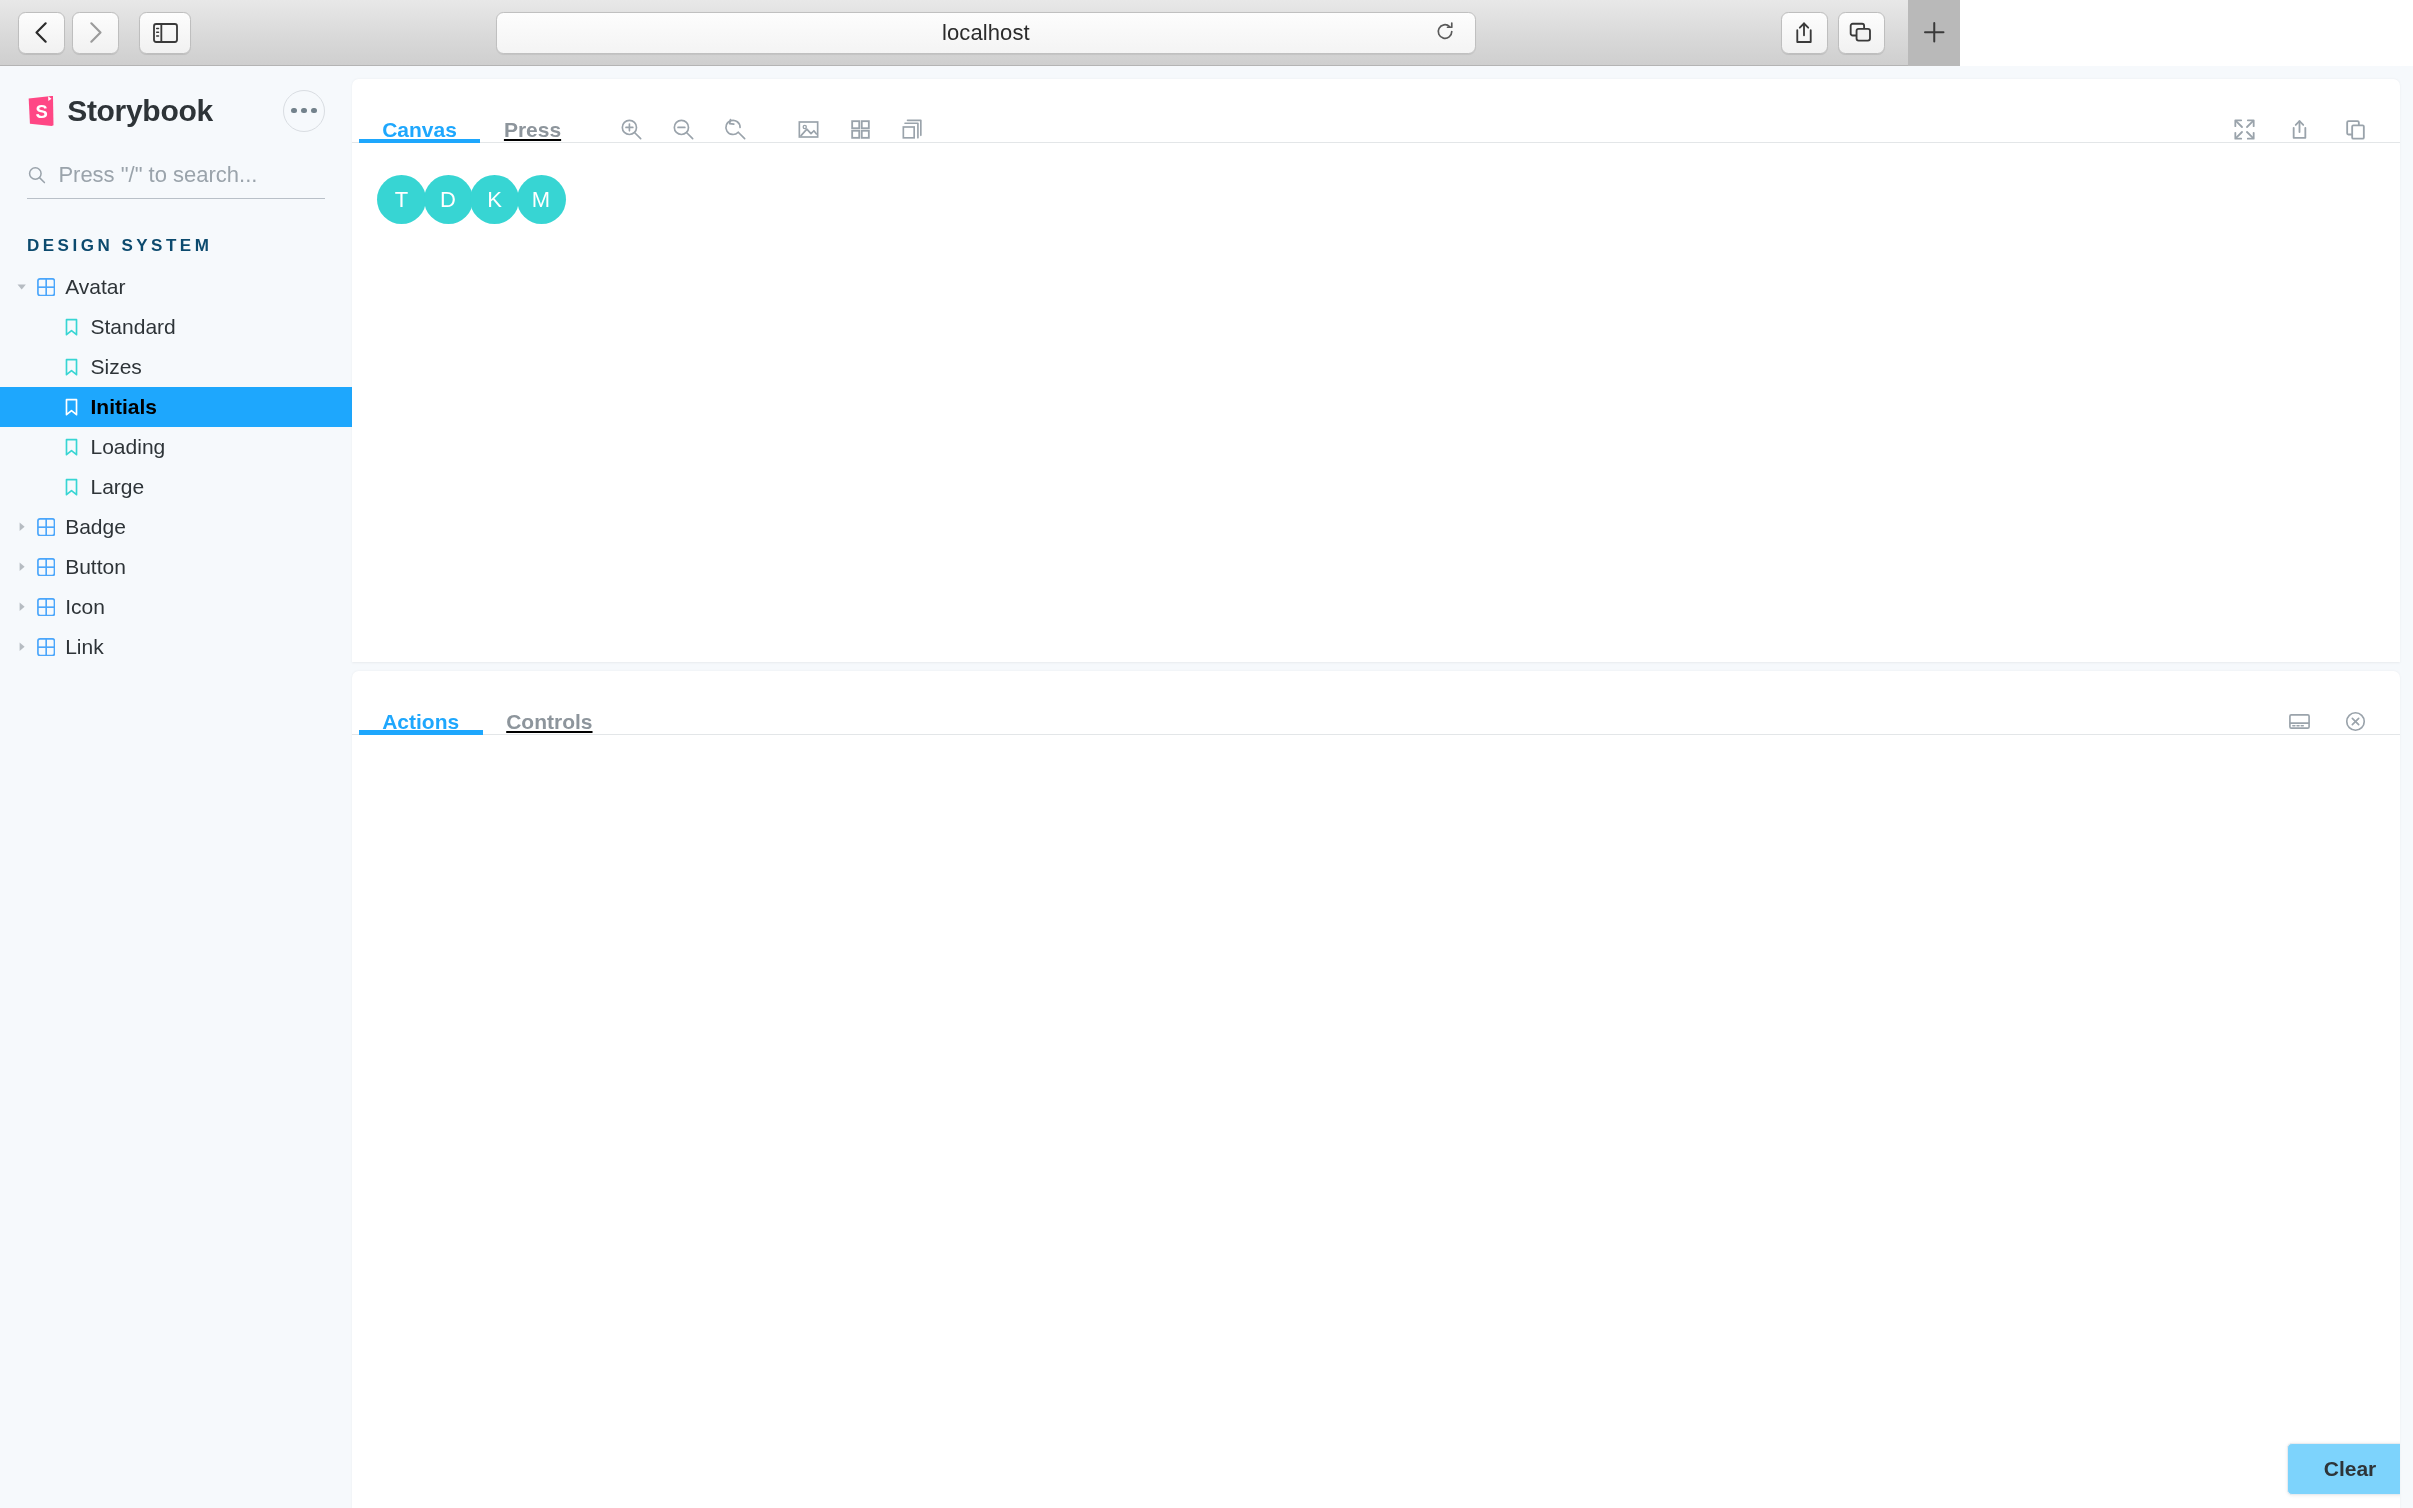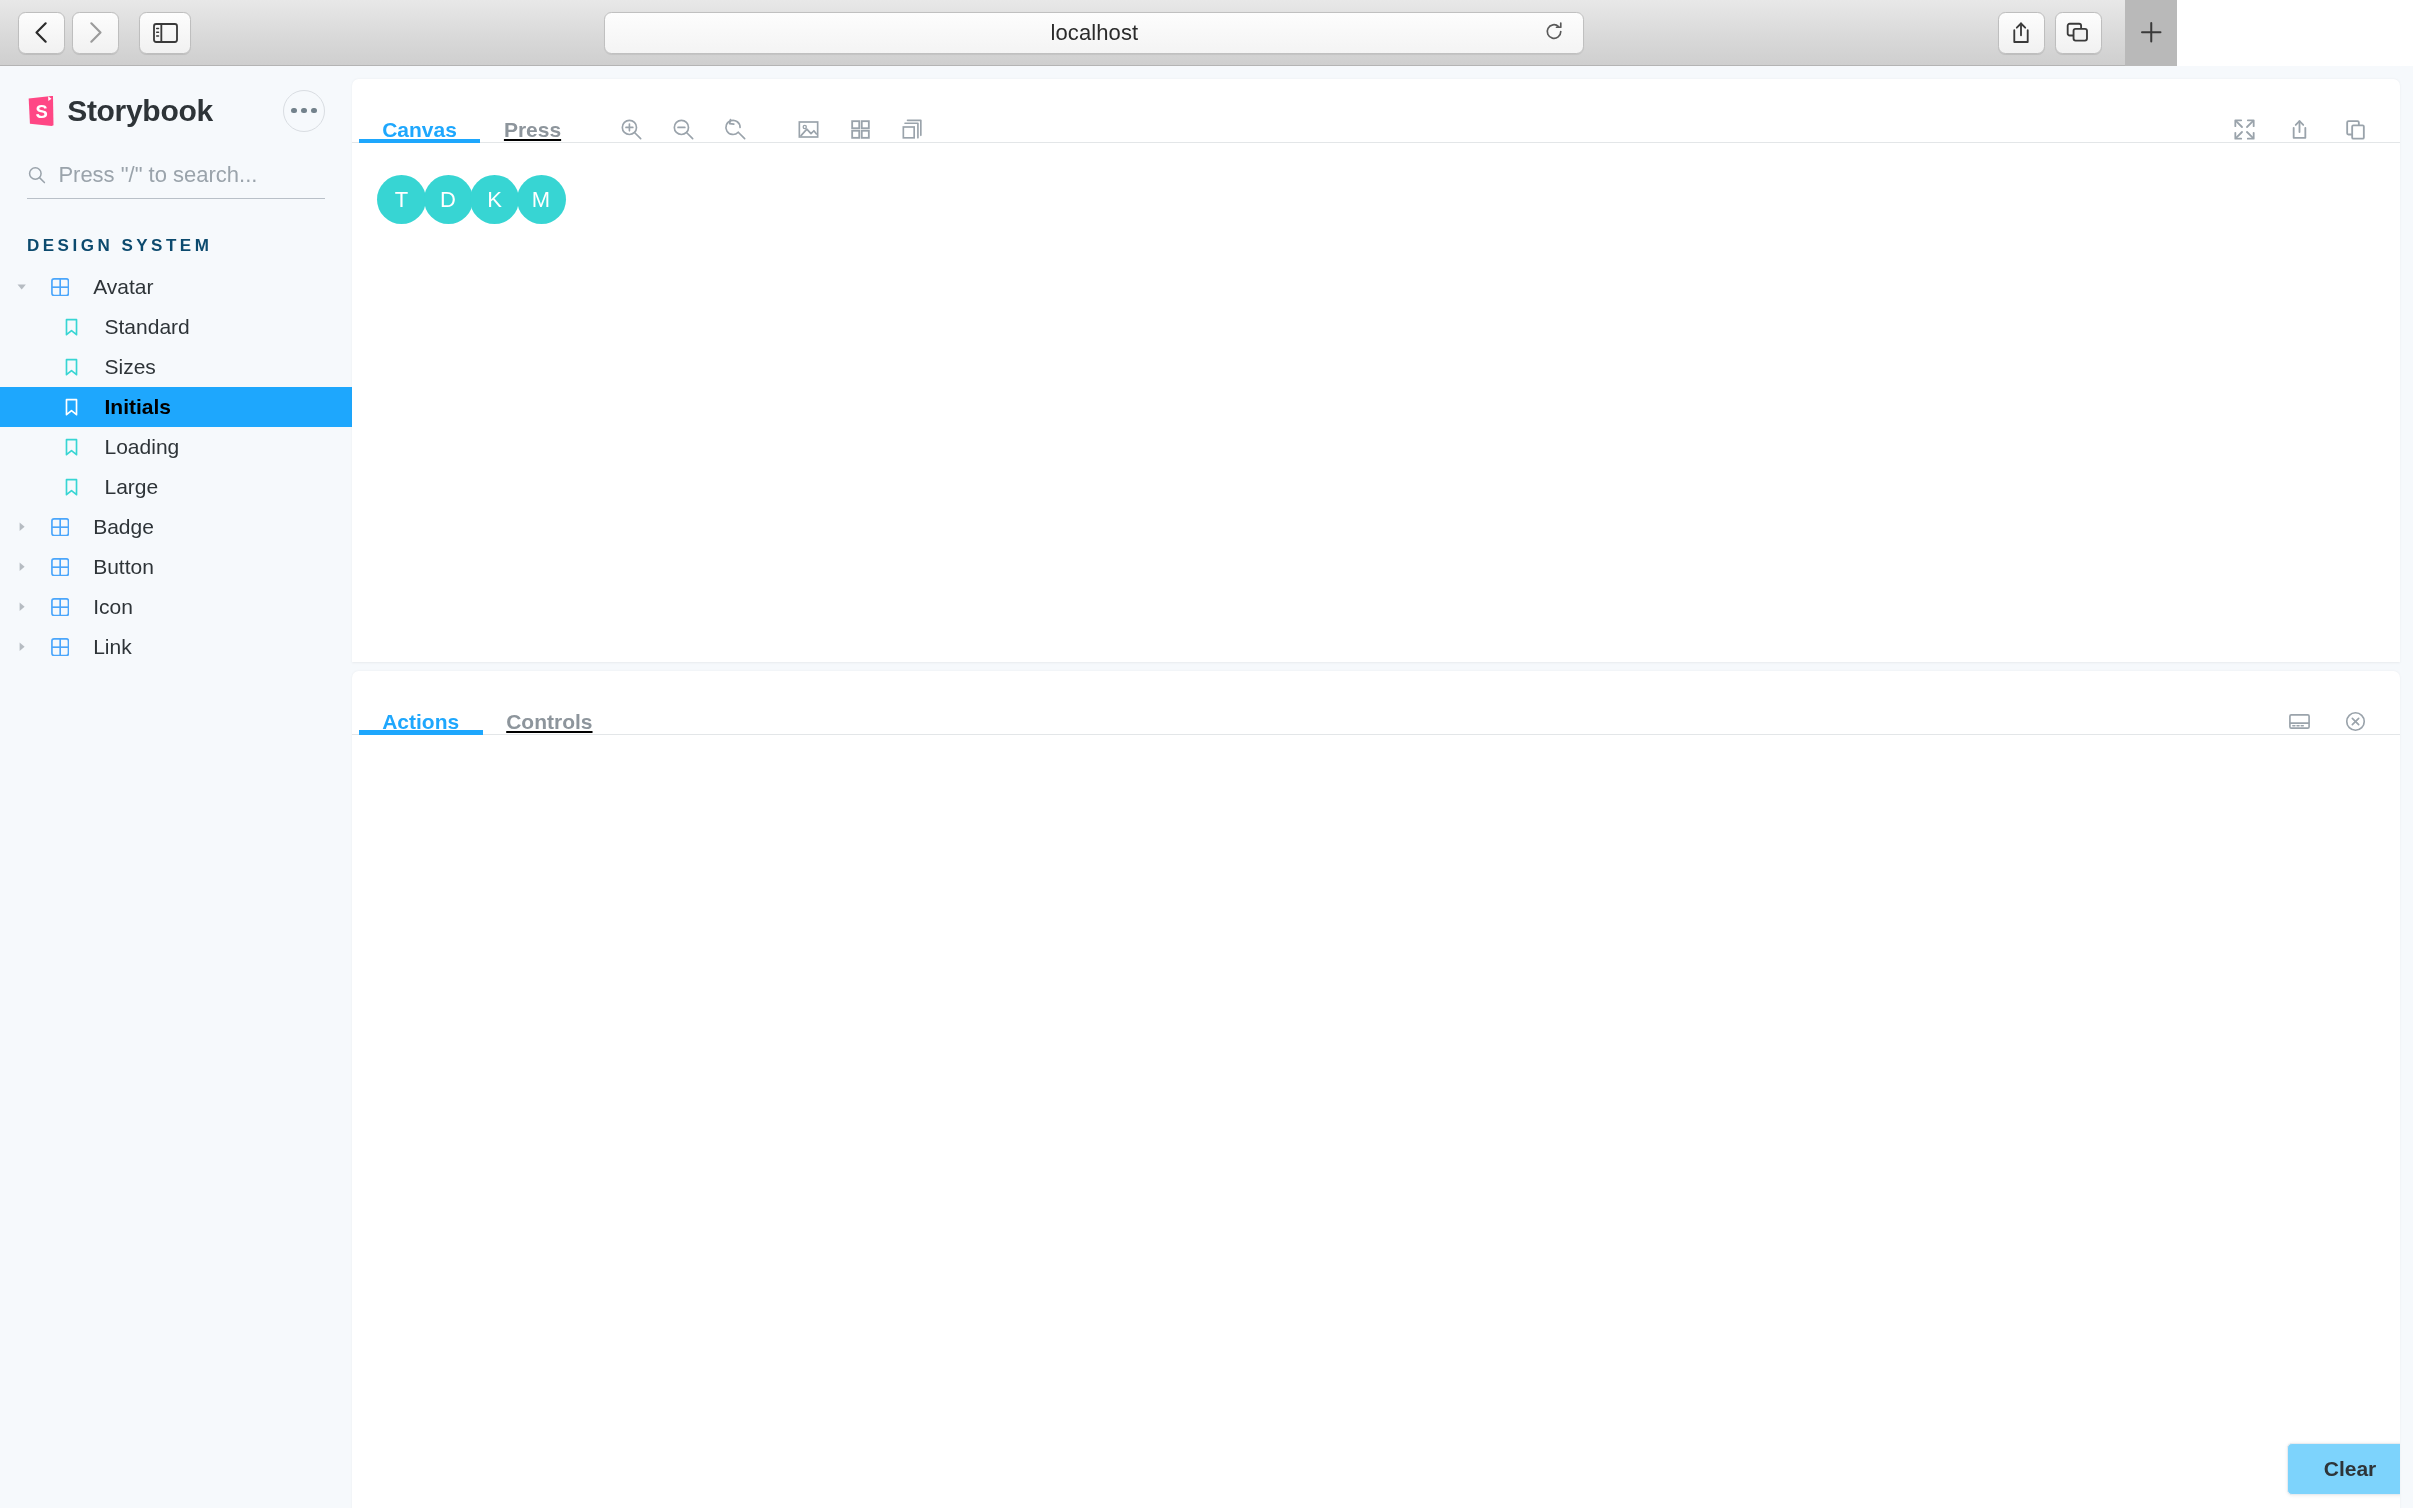--- a/index.html
+++ b/index.html
@@ -6,21 +6,21 @@
   html, body {
     width: 2413px; height: 1508px;
     font-family: "Liberation Sans", sans-serif;
     background: #ffffff;
     overflow: hidden;
   }
 
   
   .browser-chrome {
     position: absolute; top: 0; left: 0;
-    width: 2177px; height: 66px;
+    width: 1960px; height: 66px;
     background: linear-gradient(to bottom, #e8e8e8 0%, #d8d8d8 60%, #cfcfcf 100%);
     border-bottom: 0.8px solid #b4b4b4;
     display: flex; align-items: center;
   }
   .chrome-left { display: flex; align-items: center; padding-left: 18.4px; gap: 8.4px; }
   .nav-group { display: flex; gap: 6.7px; }
   .chrome-btn {
     width: 47px; height: 42px; border-radius: 7.5px;
     background: linear-gradient(to bottom,#fdfdfd,#f1f1f1);
     border: 0.8px solid #bebebe;
@@ -89,21 +89,21 @@
 
   .section-title {
     margin: 37px 0 11.7px 27px;
     font-size: 17px; font-weight: bold; color: #0c4a6e;
     letter-spacing: 3.5px;
   }
 
   .tree { display: flex; flex-direction: column; }
   .tree-row {
     display: flex; align-items: center;
-    height: 40px; padding-left: 11.7px; gap: 14px;
+    height: 40px; padding-left: 11.7px; gap: 0;
     cursor: default;
   }
   .tree-row.child { padding-left: 57px; }
   .tree-row.selected { background: #1ea7fd; }
   .chev { width: 20px; display: flex; align-items: center; justify-content: center; }
   .chev svg { display: block; }
   .tree-icon { width: 28.5px; display: flex; align-items: center; justify-content: center; }
   .tree-label { font-size: 21px; color: #2e3438; margin-left: 5px; }
   .tree-row.selected .tree-label { color: #000000; font-weight: bold; }
 

